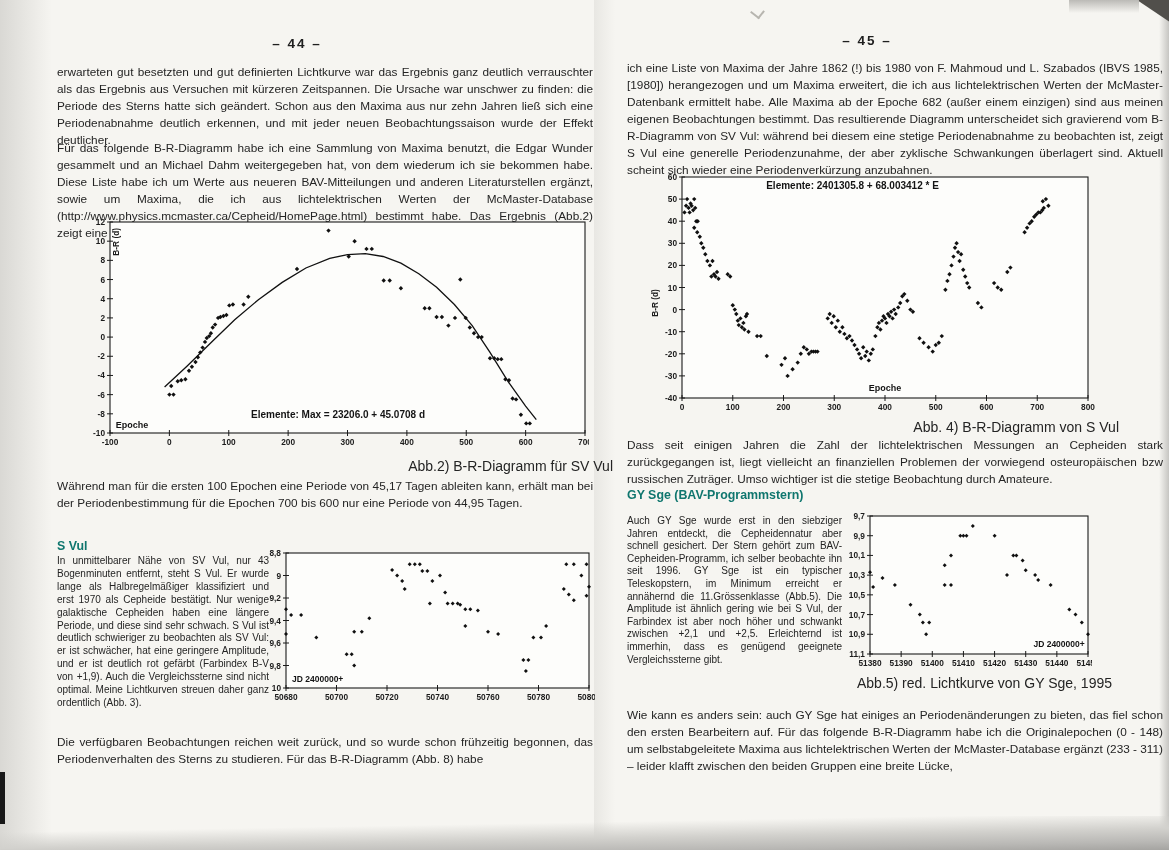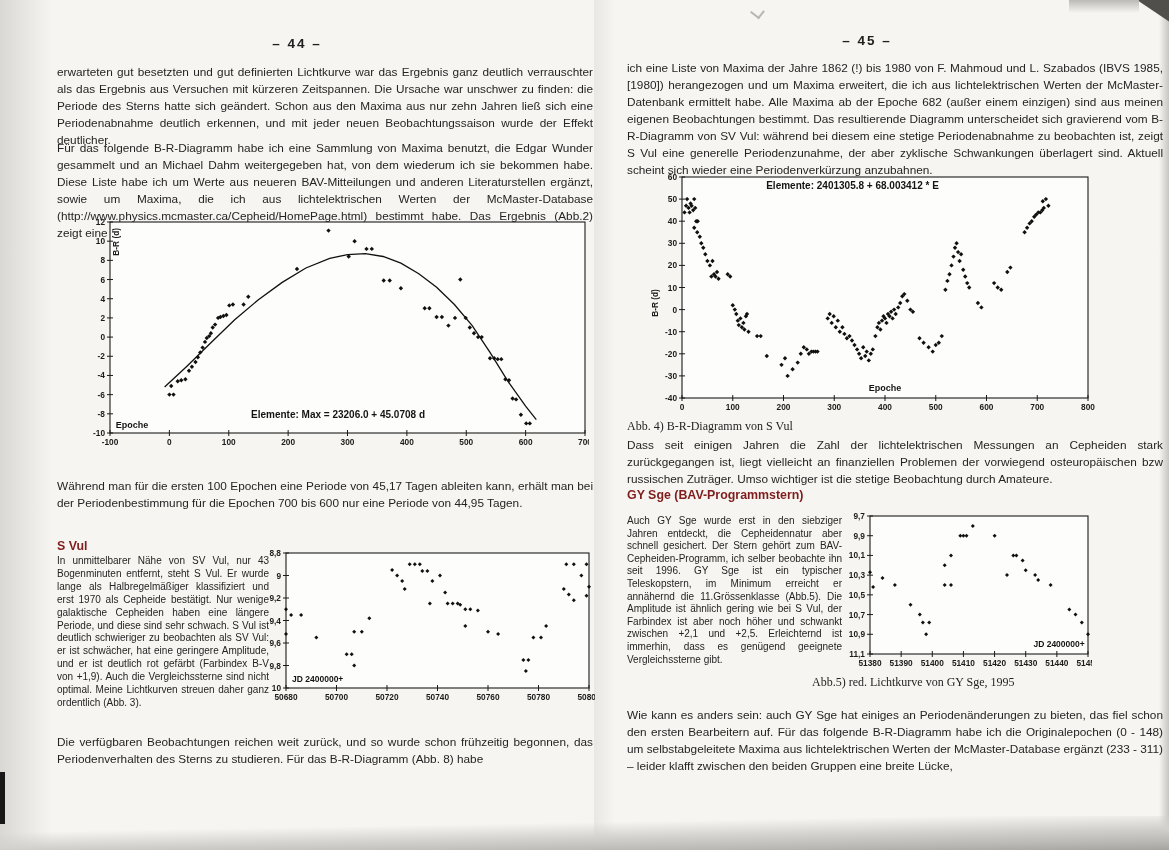--- a/index.html
+++ b/index.html
@@ -19,22 +19,22 @@
         background:linear-gradient(180deg,#bbbab6,rgba(246,245,241,0));}
   .mark-left{position:absolute;left:0;top:772px;width:5px;height:52px;background:#181818;}
   .artifact-check{position:absolute;left:752px;top:7px;width:9px;height:8px;opacity:.5;
         border-right:2px solid #79766f;border-bottom:2px solid #79766f;transform:rotate(38deg);}
   .page{position:absolute;top:30px;width:536px;height:790px;}
   #p44{left:57px;} #p45{left:627px;}
   .pgnum{position:absolute;left:0;width:480px;text-align:center;font-weight:bold;
         font-size:13.5px;letter-spacing:2px;color:#1f1f1f;}
   .para{position:absolute;text-align:justify;font-size:11.8px;line-height:17px;color:#242424;}
   .colp{position:absolute;text-align:justify;font-size:10px;color:#242424;}
-  .h{position:absolute;font-weight:bold;font-size:12.4px;color:#7f1d1d;}
-  .caption{position:absolute;font-size:12px;color:#242424;text-align:left;font-family:Liberation Serif, serif;}
+  .h{position:absolute;font-weight:bold;font-size:12.4px;color:#0f766e;}
+  .caption{position:absolute;font-size:14px;color:#242424;text-align:right;}
   .chartbox{position:absolute;}
   .chartbox svg{display:block;}
   .tk{font:700 8.3px "Liberation Sans",sans-serif;fill:#1c1c1c;}
   .an{font-family:"Liberation Sans",sans-serif;fill:#141414;}
   .b{font-weight:bold;}
 </style>
 </head>
 <body>
 
 <div class="scan">
@@ -149,20 +149,21 @@
           <path d="M433.4,180.5 L435.6,178.3 L437.8,180.5 L435.6,182.7 Z" fill="#101010"></path>
           <path d="M436.9,181.4 L439.1,179.2 L441.3,181.4 L439.1,183.6 Z" fill="#101010"></path>
           <path d="M441.7,196.8 L443.9,194.6 L446.1,196.8 L443.9,199.0 Z" fill="#101010"></path>
           <path d="M447.0,205.4 L449.2,203.2 L451.4,205.4 L449.2,207.6 Z" fill="#101010"></path>
           <path d="M450.6,205.4 L452.8,203.2 L455.0,205.4 L452.8,207.6 Z" fill="#101010"></path>
           <text x="261" y="200.23000000000002" text-anchor="middle" class="an b" font-size="10">Elemente:  Max = 23206.0 + 45.0708 d</text>
           <text x="38.7" y="209.725" text-anchor="start" class="an b" font-size="9">Epoche</text>
           <text x="42" y="10" class="tk" text-anchor="end" transform="rotate(-90 42 10)">B-R (d)</text>
         </svg>
       </div>
+    <div class="caption" style="left:0;top:428px;width:536px;transform:translateX(20px);">Abb.2)  B-R-Diagramm für SV Vul</div>
 
     <div class="para" style="left:0;top:448px;width:536px;">Während man für die ersten 100 Epochen eine Periode von 45,17 Tagen ableiten kann, erhält man bei der Periodenbestimmung für die Epochen 700 bis 600 nur eine Periode von 44,95 Tagen.</div>
     <div class="h" style="left:0;top:509px;">S Vul</div>
 
     <div class="colp" style="left:0;top:525px;width:212px;line-height:12.9px;">In unmittelbarer Nähe von SV Vul, nur 43 Bogenminuten entfernt, steht S Vul. Er wurde lange als Halbregelmäßiger klassifiziert und erst 1970 als Cepheide bestätigt. Nur wenige galaktische Cepheiden haben eine längere Periode, und diese sind sehr schwach. S Vul ist deutlich schwieriger zu beobachten als SV Vul: er ist schwächer, hat eine geringere Amplitude, und er ist deutlich rot gefärbt (Farbindex B-V von +1,9). Auch die Vergleichssterne sind nicht optimal. Meine Lichtkurven streuen daher ganz ordentlich (Abb. 3).</div>
     <div class="chartbox" style="left:205px;top:513px;">
         <svg width="333" height="167">
           <rect x="24" y="10" width="303" height="135" fill="#fdfdfb" stroke="#1a1a1a" stroke-width="1.1"></rect>
           <line x1="24" y1="142" x2="24" y2="148" stroke="#1a1a1a" stroke-width="1"></line>
           <text x="24" y="157" text-anchor="middle" class="tk">50680</text>

